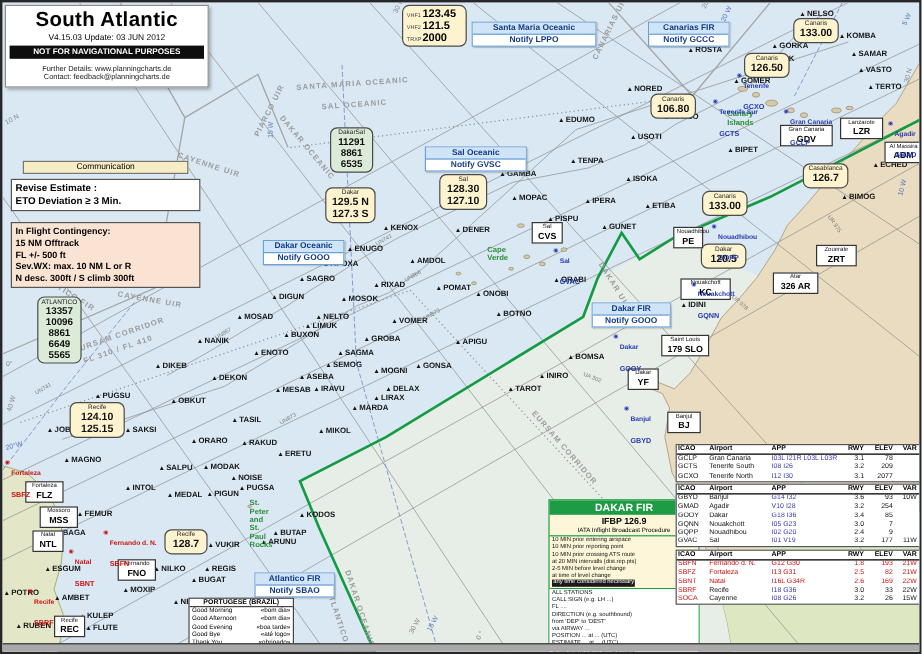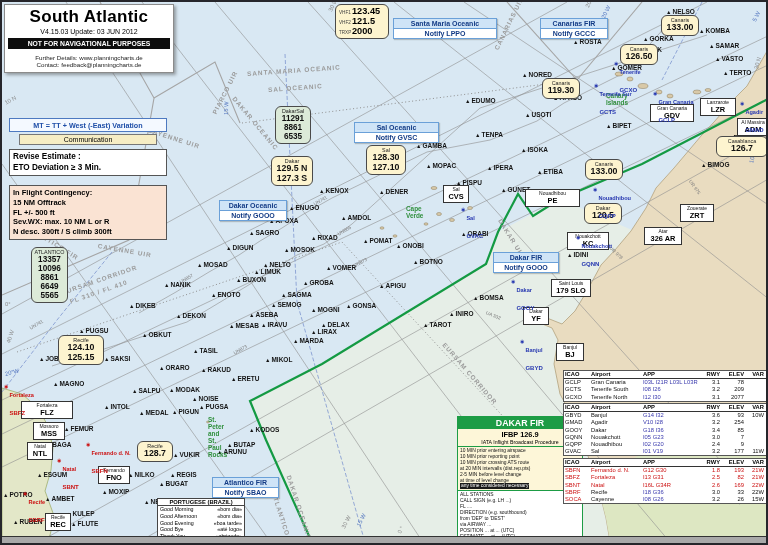--- a/index.html
+++ b/index.html
@@ -339,36 +339,36 @@
     </div>
       <div class="fbox" style="left: 618px; top: 42px; width: 38px;">
       <div class="ftitle">Canaris</div>
       <div>
           <div class="fval">126.50</div>
         </div>
     </div>
       <div class="fbox" style="left: 540px; top: 76px; width: 38px;">
       <div class="ftitle">Canaris</div>
       <div>
-          <div class="fval">119.30</div>
+          <div class="fval">106.80</div>
         </div>
     </div>
       <div class="fbox" style="left: 583px; top: 157px; width: 38px;">
       <div class="ftitle">Canaris</div>
       <div>
           <div class="fval">133.00</div>
         </div>
     </div>
       <div class="fbox" style="left: 582px; top: 201px; width: 38px;">
       <div class="ftitle">Dakar</div>
       <div>
           <div class="fval">120.5</div>
         </div>
     </div>
-      <div class="fbox" style="left: 667px; top: 134px; width: 52px; margin-left: 47px;">
+      <div class="fbox" style="left: 667px; top: 134px; width: 38px;">
       <div class="ftitle">Casablanca</div>
       <div>
           <div class="fval">126.7</div>
         </div>
     </div>
       <div class="fbox" style="left: 135px; top: 439px; width: 36px;">
       <div class="ftitle">Recife</div>
       <div>
           <div class="fval">128.7</div>
         </div>
@@ -461,21 +461,21 @@
       <div class="ac">ADM</div>
     </div>
       <div class="abox" style="left: 678px; top: 202px; width: 34px;">
       <div class="at">Zouerate</div>
       <div class="ac">ZRT</div>
     </div>
       <div class="abox" style="left: 642px; top: 225px; width: 38px;">
       <div class="at">Atar</div>
       <div class="ac">326 AR</div>
     </div>
-      <div class="abox" style="left: 523px; top: 187px; width: 55px;">
+      <div class="abox" style="left: 559px; top: 187px; width: 25px;">
       <div class="at">Nouadhibou</div>
       <div class="ac">PE</div>
     </div>
       <div class="abox" style="left: 536px; top: 230px; width: 42px; margin-left: 29px;">
       <div class="at">Nouakchott</div>
       <div class="ac">KC</div>
     </div>
       <div class="abox" style="left: 549px; top: 277px; width: 40px;">
       <div class="at">Saint Louis</div>
       <div class="ac">179 SLO</div>
@@ -489,21 +489,21 @@
       <div class="ac">BJ</div>
     </div>
       <div class="abox" style="left: 441px; top: 183px; width: 26px;">
       <div class="at">Sal</div>
       <div class="ac">CVS</div>
     </div>
       <div class="abox" style="left: 25px; top: 440px; width: 26px;">
       <div class="at">Natal</div>
       <div class="ac">NTL</div>
     </div>
-      <div class="abox" style="left: 19px; top: 399px; width: 52px;">
+      <div class="abox" style="left: 19px; top: 399px; width: 32px;">
       <div class="at">Fortaleza</div>
       <div class="ac">FLZ</div>
     </div>
       <div class="abox" style="left: 31px; top: 420px; width: 32px;">
       <div class="at">Mossoro</div>
       <div class="ac">MSS</div>
     </div>
       <div class="abox" style="left: 96px; top: 464px; width: 32px;">
       <div class="at">Fernando</div>
       <div class="ac">FNO</div>
@@ -575,21 +575,20 @@
     </div>
 
   <div id="titlebox">
     <div class="t">South Atlantic</div>
     <div class="v">V4.15.03    Update: 03 JUN 2012</div>
     <div class="w">NOT FOR NAVIGATIONAL PURPOSES</div>
     <div class="d">Further Details: www.planningcharts.de</div>
     <div class="c">Contact: feedback@planningcharts.de</div>
   </div>
 
-  <div id="variation">MT = TT + West (-East) Variation</div>
   <div id="commh">Communication</div>
   <div id="revise">
     <div>
         <div>Revise Estimate :</div>
         <div>ETO Deviation  ≥ 3 Min.</div>
       </div>
   </div>
   <div id="conting">
     <div>
         <div>In Flight Contingency:</div>

